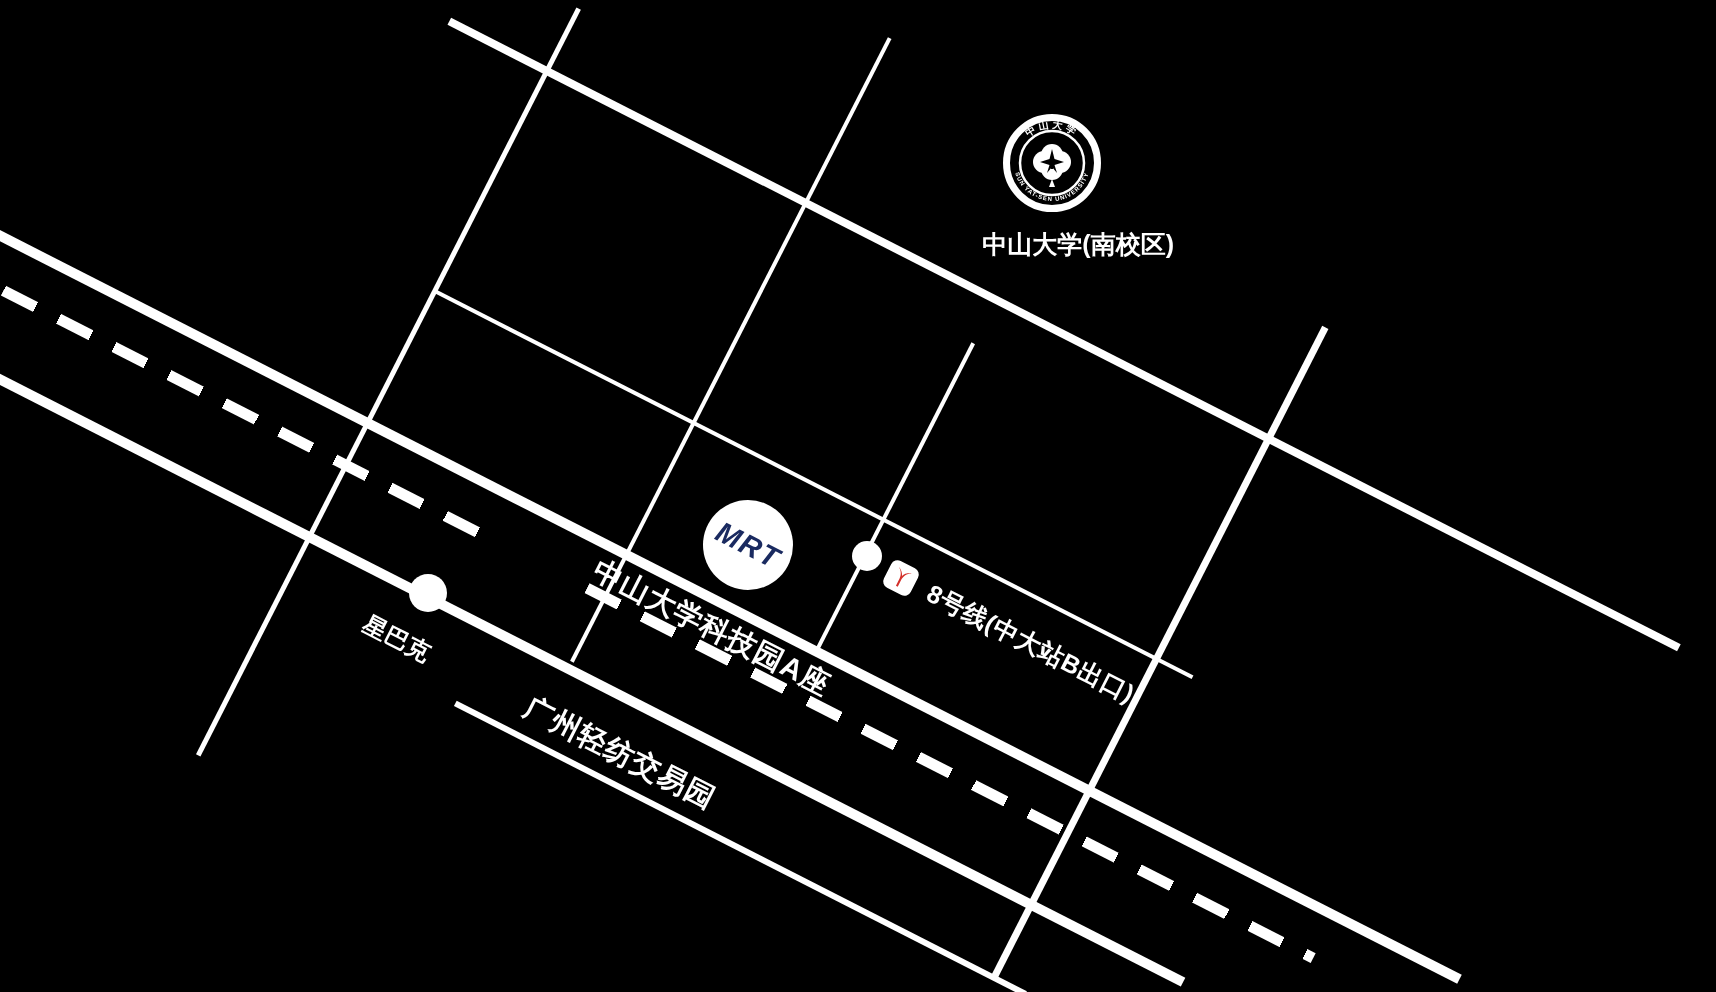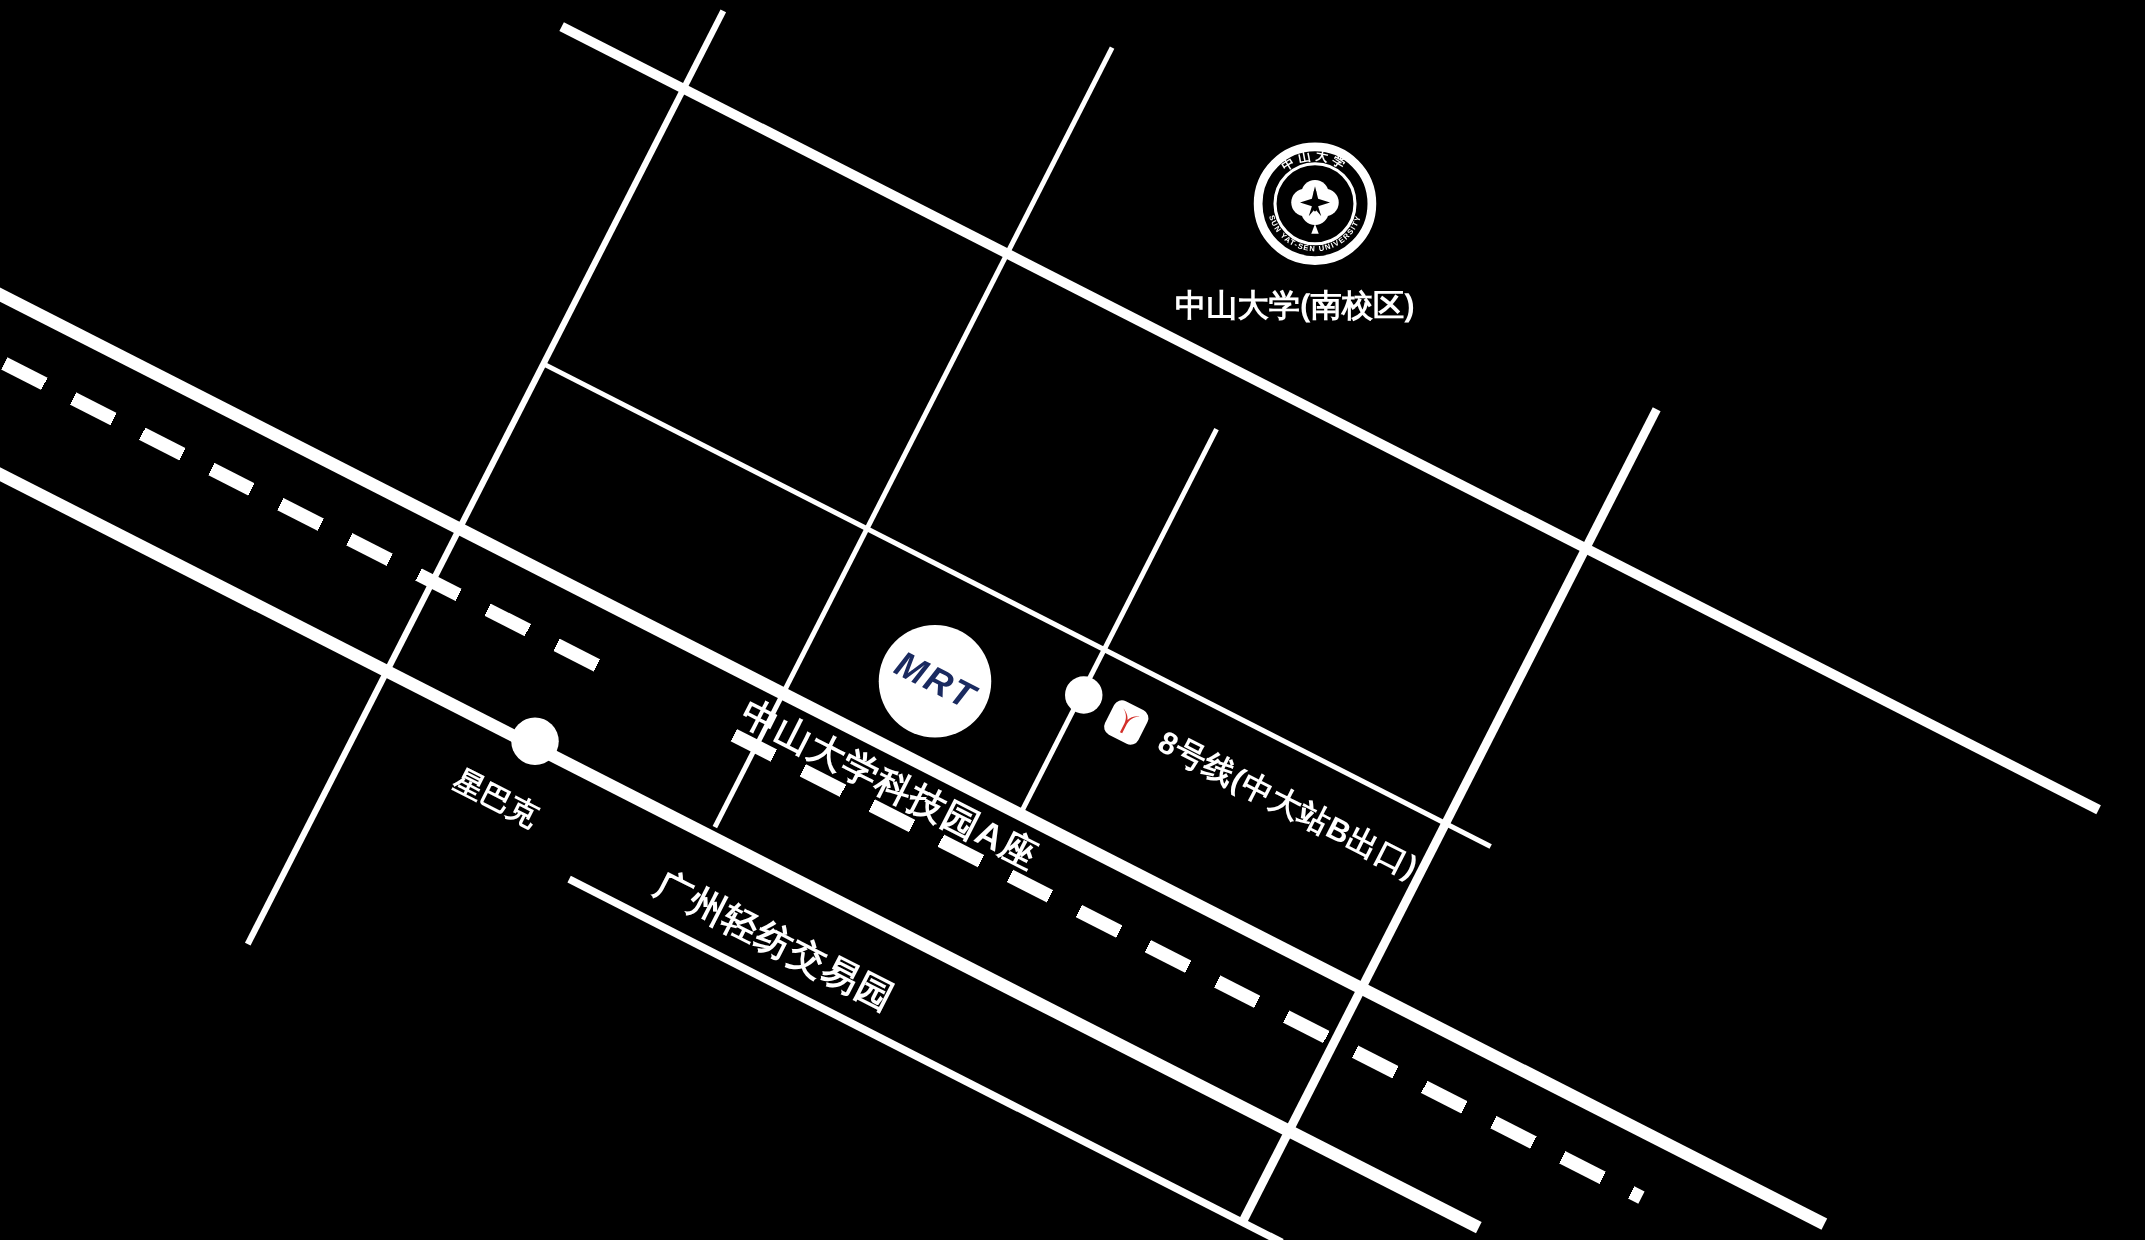--- a/index.html
+++ b/index.html
@@ -66,21 +66,21 @@
       <circle cx="50" cy="56" r="11" fill="#ffffff"></circle>
       <circle cx="42" cy="49" r="11" fill="#ffffff"></circle>
       <circle cx="58" cy="49" r="11" fill="#ffffff"></circle>
       <circle cx="50" cy="49" r="11" fill="#ffffff"></circle>
       <path d="M50 36 L47.5 46 L38 49 L47.5 52 L45 60 L50 54 L55 60 L52.5 52 L62 49 L52.5 46 Z" fill="#000000"></path>
       <rect x="49" y="40" width="2" height="16" fill="#000000"></rect>
       <polygon points="50,66 47,74 53,74" fill="#ffffff"></polygon>
     </g>
   </svg>
 
-  <div class="maplabel-flat" style="left:940px;top:228px;width:234px;text-align:left;font-size:25px;">中山大学(南校区)</div>
+  <div class="maplabel-flat" style="left:940px;top:228px;width:234px;text-align:right;font-size:25px;">中山大学(南校区)</div>
 
   <div id="mrt-circle">
     <span class="mrt-word" style="color:#1a2a60;">MRT</span>
   </div>
 
   <div class="maplabel" style="left:604px;top:551px;font-size:29px;letter-spacing:1px;">中山大学科技园A座</div>
 
   <div class="marker" style="left:852px;top:541px;width:30px;height:30px;"></div>
 
   <div id="metro-logo">

